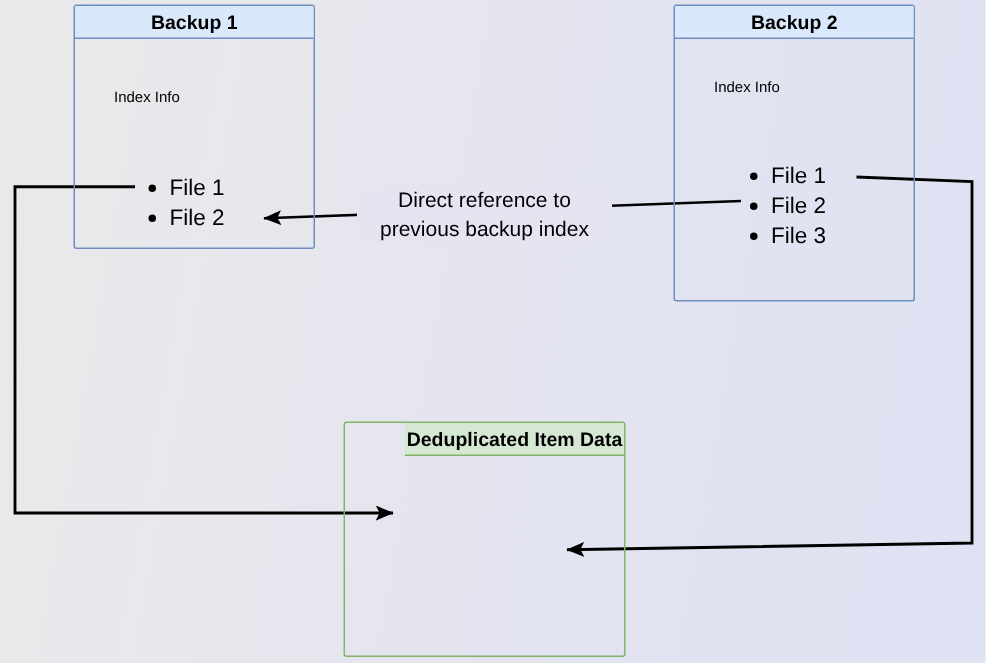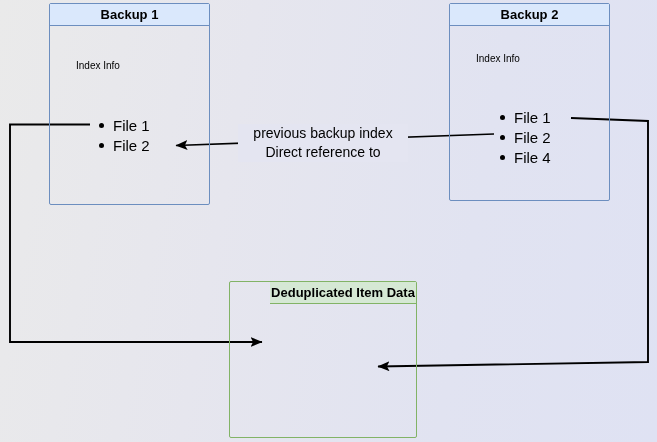--- a/index.html
+++ b/index.html
@@ -65,21 +65,21 @@
     <defs>
       <marker id="ah" markerWidth="14" markerHeight="12" refX="11.5" refY="5" orient="auto" markerUnits="userSpaceOnUse">
         <path d="M0,0 L12,5 L0,10 L2.6,5 z" fill="#000"></path>
       </marker>
     </defs>
     <path d="M494,134 L176,145.5" fill="none" stroke="#000" stroke-width="1.7" marker-end="url(#ah)"></path>
     <path d="M90,124.5 L10,124.5 L10,342 L262,342" fill="none" stroke="#000" stroke-width="1.9" marker-end="url(#ah)"></path>
     <path d="M571,118 L648,121 L648,362 L378,366.5" fill="none" stroke="#000" stroke-width="1.9" marker-end="url(#ah)"></path>
   </svg>
 
-  <div class="node" style="left:49px;top:3px;width:161px;height:202px;">
+  <div class="node" style="left:49px;top:3px;width:161px;height:163px;">
     <div class="node-header">
       <span>Backup 1</span>
     </div>
     <div class="subtitle" style="left:26px;top:56px;">Index Info</div>
     <div class="filelist" style="left:49px;top:111px;">
       <div class="file-row">
         <span class="dot"></span>
         <span>File 1</span>
       </div>
       <div class="file-row">
@@ -98,29 +98,29 @@
       <div class="file-row">
         <span class="dot"></span>
         <span>File 1</span>
       </div>
       <div class="file-row">
         <span class="dot"></span>
         <span>File 2</span>
       </div>
       <div class="file-row">
         <span class="dot"></span>
-        <span>File 4</span>
+        <span>File 3</span>
       </div>
     </div>
   </div>
 
   <div class="node green" style="left:229px;top:281px;width:188px;height:157px;">
     <div class="node-header">
       <span>Deduplicated Item Data</span>
     </div>
   </div>
 
   <div class="edge-label">
+    <div>Direct reference to</div>
     <div>previous backup index</div>
-    <div>Direct reference to</div>
   </div>
 
 </div>
 
 </body></html>

